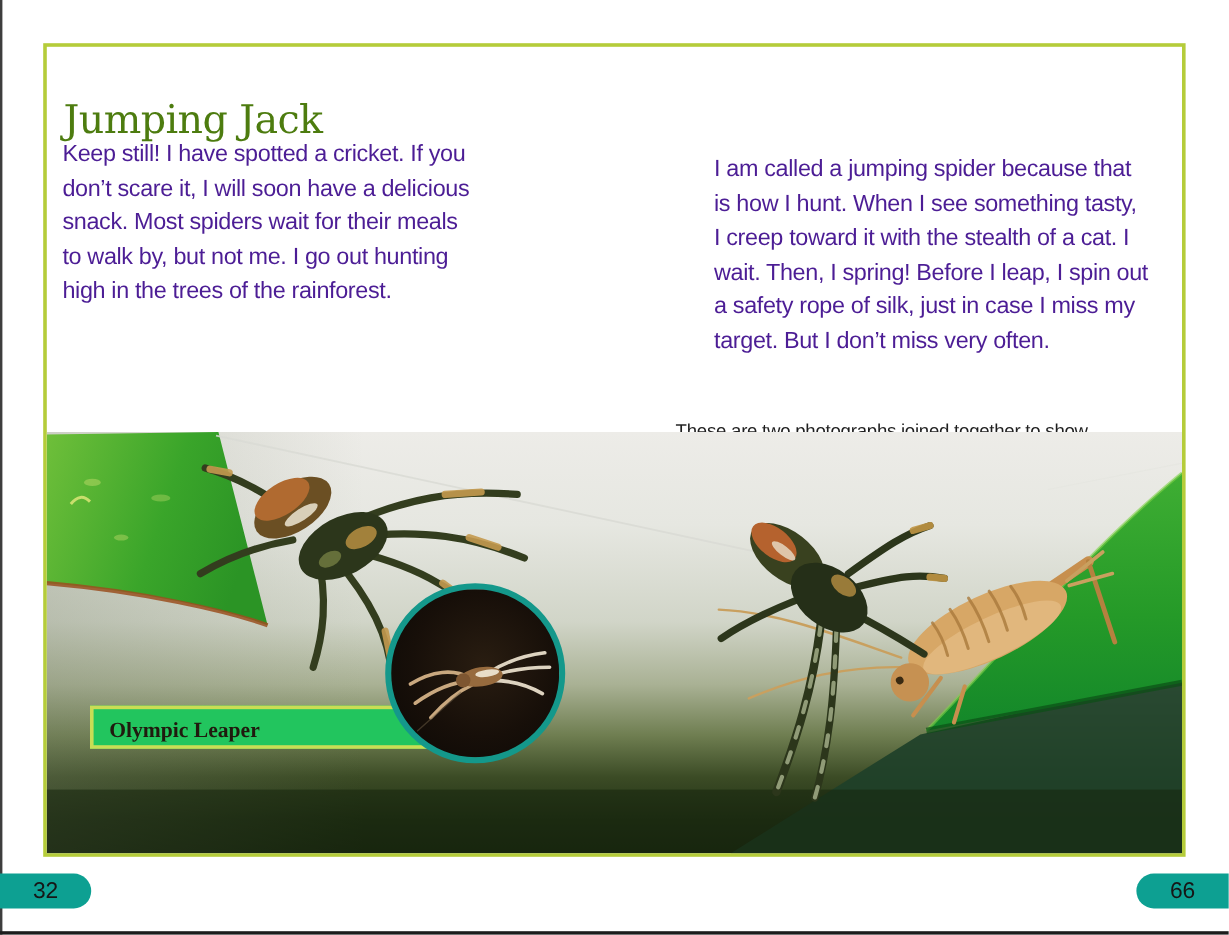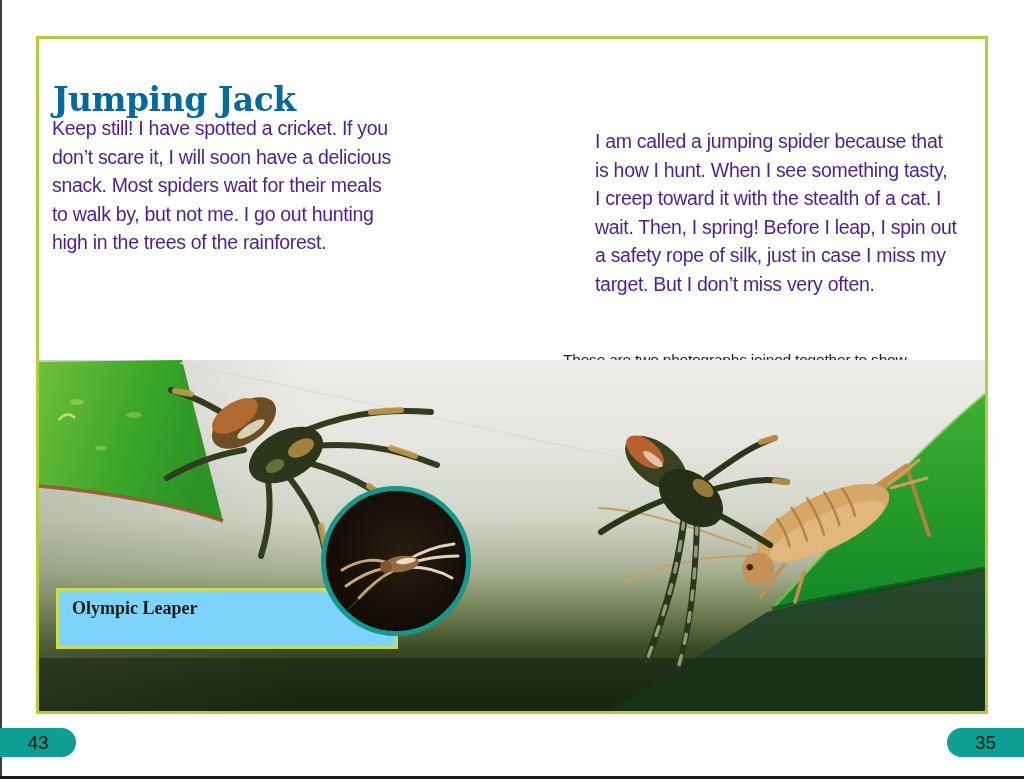--- a/index.html
+++ b/index.html
@@ -7,35 +7,35 @@
     width:1024px; height:779px; position:relative; background:#ffffff;
     font-family:"Liberation Sans", sans-serif; overflow:hidden;
   }
   .edge-left   { position:absolute; left:0; top:0; width:2px; height:779px; background:#3d3d3d; z-index:1; }
   .edge-bottom { position:absolute; left:0; top:776px; width:1024px; height:3px; background:#1c1c1c; z-index:1; }
 
   .frame { position:absolute; left:36px; top:36px; width:946px; height:672px;
            border:3px solid #b5cc3a; background:#ffffff; }
 
   .title { position:absolute; left:53px; top:58px;
-           font-family:"DejaVu Serif", serif; font-weight:bold;
-           font-size:33px; color:#0369a1; letter-spacing:-0.5px; }
+           font-family:"DejaVu Serif", serif; font-weight:normal;
+           font-size:33px; color:#4d7c0f; letter-spacing:-0.5px; }
 
   .col { position:absolute; font-size:19.5px; line-height:28.5px; color:#4c1d95;
          white-space:pre; letter-spacing:-0.3px; }
   .col-left  { left:52px;  top:114px; }
   .col-right { left:563px; top:127px;margin-left:32px; }
 
   .caption { position:absolute; left:563px; top:312px; font-size:15.5px; line-height:21px;
              color:#1f1f1f; white-space:pre; letter-spacing:-0.2px;margin-top:37px; }
 
   .photo { position:absolute; left:39px; top:360px; width:946px; height:351px; z-index:2; }
 
-  .callout { position:absolute; left:56px; top:588px; width:342px; box-sizing:border-box;
-             background:#7dd3fc; border:3px solid #c9dd55; padding:7px 13px 26px; z-index:4; }
+  .callout { position:absolute; left:75px; top:588px; width:342px; box-sizing:border-box;
+             background:#22c55e; border:3px solid #c9dd55; padding:7px 13px 1px; z-index:4; }
   .callout h3 { margin:0 0 1px 0; font-family:"Liberation Serif", serif; font-size:18px;
                 font-weight:bold; color:#201a0e; }
   .callout .body { font-family:"Liberation Serif", serif; font-size:15.5px; line-height:20px;
                    color:#2b2417; white-space:pre; letter-spacing:-0.2px; }
 
   .inset { position:absolute; left:321px; top:486px; width:140px; height:140px;
            border:5px solid #14988b; border-radius:50%;
            background:radial-gradient(circle at 55% 45%, #291d11 0%, #170f09 55%, #0b0805 100%);
            z-index:5; overflow:hidden; }
 
@@ -212,14 +212,14 @@
         <path d="M84,76 C100,76 114,80 126,87"></path>
       </g>
       <path d="M58,86 L22,118" stroke="#6b5c44" stroke-width="1.2" opacity="0.5"></path>
     </g>
     <ellipse cx="75" cy="73" rx="18" ry="8" fill="#976b3e" transform="rotate(-8 75 73)"></ellipse>
     <circle cx="60" cy="76" r="6" fill="#7e5631"></circle>
     <ellipse cx="80" cy="70" rx="10" ry="3" fill="#e8ddc8" transform="rotate(-8 80 70)"></ellipse>
   </svg>
 </div>
 
-<div class="pill pill-left">43</div>
-<div class="pill pill-right">35</div>
+<div class="pill pill-left">32</div>
+<div class="pill pill-right">66</div>
 
 </body></html>

